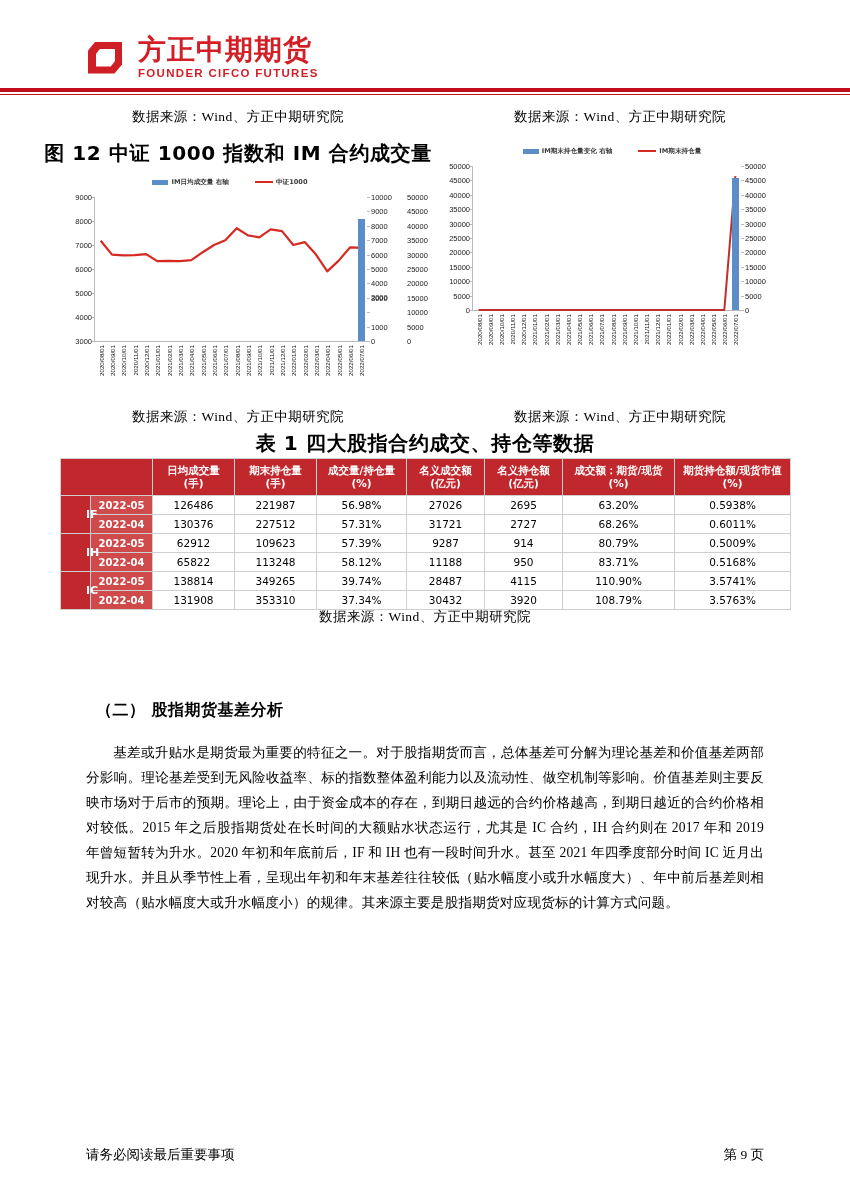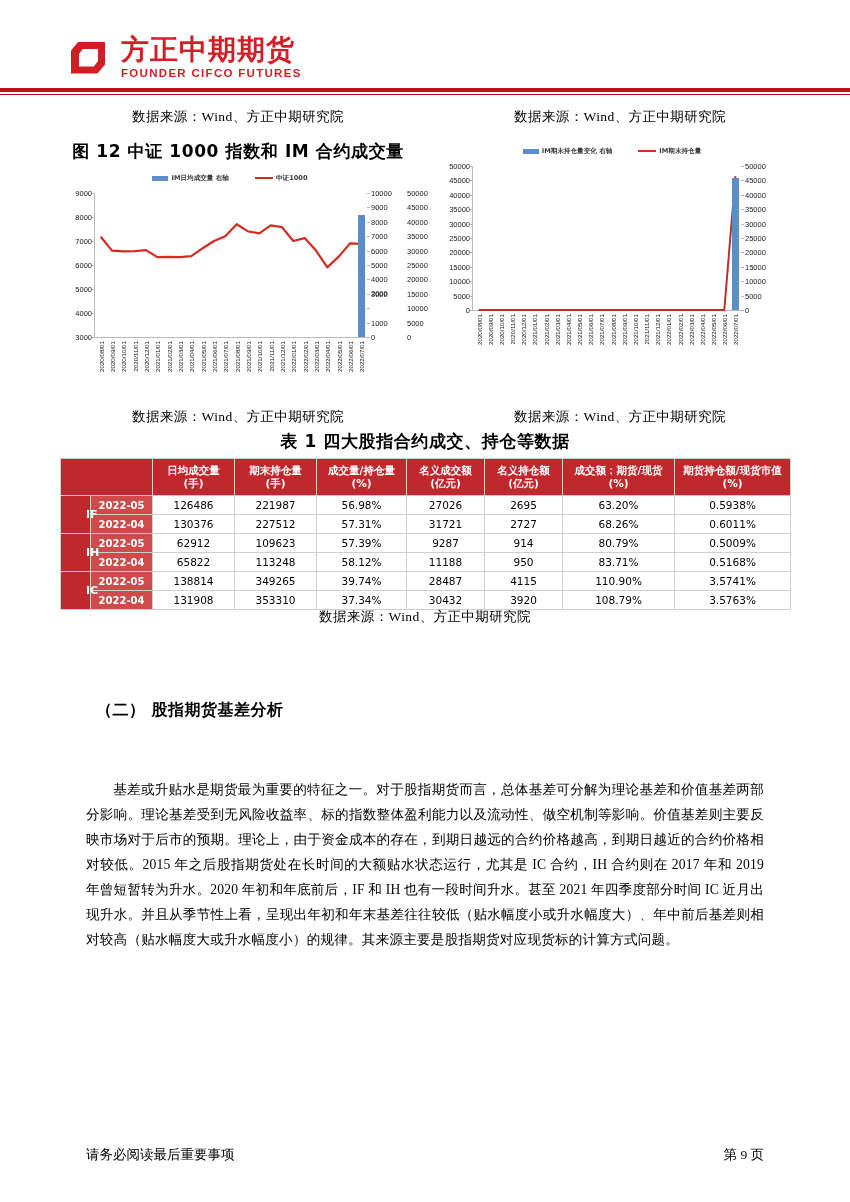--- a/index.html
+++ b/index.html
@@ -5,21 +5,21 @@
   html,body{margin:0;padding:0;}
   body{
     width:850px;height:1202px;background:#ffffff;
     font-family:"Liberation Serif","DejaVu Serif",serif;
     color:#000;position:relative;overflow:hidden;
   }
   .page{position:relative;width:850px;height:1202px;}
 
   
   .header{position:absolute;left:0;top:0;width:850px;height:95px;}
-  .logo-wrap{position:absolute;left:71px;top:36px;display:flex;align-items:center;gap:10px;}
+  .logo-wrap{position:absolute;left:88px;top:36px;display:flex;align-items:center;gap:10px;}
   .logo-mark{width:40px;height:40px;position:relative;}
   .logo-mark .outer{
     position:absolute;left:0;top:4px;width:34px;height:32px;
     background:#cf1f24;
     clip-path:polygon(22% 0,100% 0,100% 72%,78% 100%,0 100%,0 28%);
   }
   .logo-mark .inner{
     position:absolute;left:8px;top:11px;width:19px;height:18px;background:#fff;
     clip-path:polygon(22% 0,100% 0,100% 70%,78% 100%,0 100%,0 30%);
   }
@@ -33,21 +33,21 @@
   }
   .rule-thick{position:absolute;left:0;top:88px;width:850px;height:4px;background:#c00f1b;}
   .rule-thin{position:absolute;left:0;top:94px;width:850px;height:1px;background:#c00f1b;}
 
   
   .src{
     font-size:13.5px;text-align:center;letter-spacing:.4px;
     font-family:"Liberation Serif","DejaVu Serif",serif;
   }
   .fig-title{
-    font-size:17px;font-weight:bold;text-align:center;letter-spacing:.6px;
+    font-size:20px;font-weight:bold;text-align:center;letter-spacing:.6px;
     font-family:"DejaVu Sans","Liberation Sans",sans-serif;
   }
 
   
   .chart-row{position:absolute;left:0;top:108px;width:850px;height:300px;}
   .chart-col{position:absolute;top:0;width:400px;}
   .chart-col.left{left:38px;}
   .chart-col.right{left:420px;}
   .src-top{margin:0 0 14px 0;}
   .fig-cap{margin:0 0 4px 0;}
@@ -133,21 +133,21 @@
     position:absolute;left:96px;top:700px;
     font-size:16px;font-weight:bold;letter-spacing:.5px;
     font-family:"DejaVu Sans","Liberation Sans",sans-serif;
   }
   .para{
     position:absolute;left:86px;width:678px;
     font-size:13.6px;line-height:25px;text-align:justify;
     letter-spacing:.2px;text-indent:2em;
     font-family:"Liberation Serif","DejaVu Serif",serif;
   }
-  .p1{top:740px;margin-top:37px;}
+  .p1{top:740px;}
   .p2{top:940px;}
   .fig14{position:absolute;left:0;top:1076px;width:850px;}
 
   .footer{position:absolute;left:0;top:1146px;width:850px;height:24px;}
   .footer .fl{
     position:absolute;left:86px;font-size:13.5px;
     font-family:"Liberation Serif","DejaVu Serif",serif;
   }
   .footer .fr{
     position:absolute;right:86px;font-size:13.5px;

